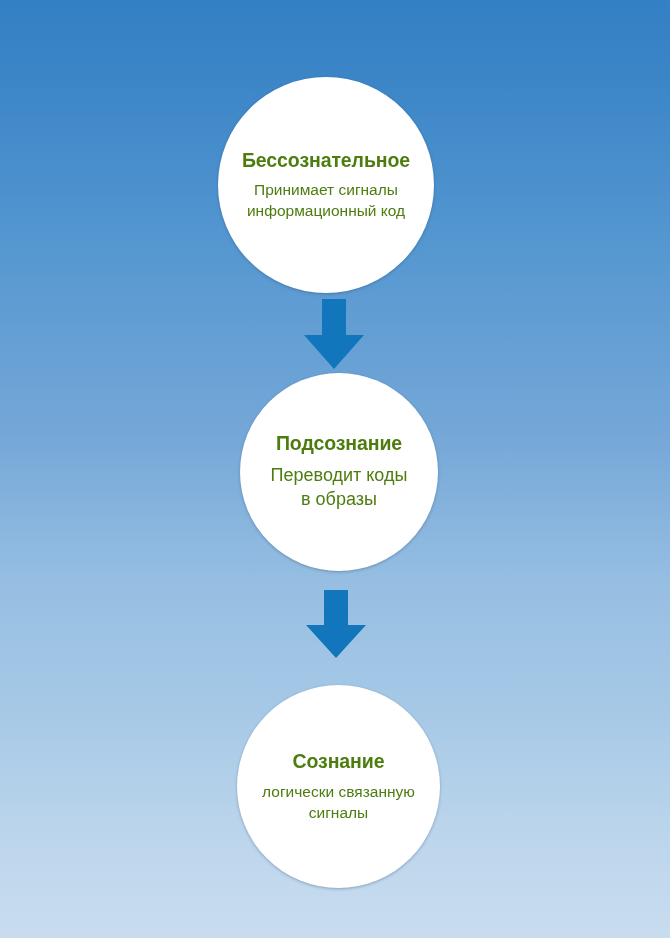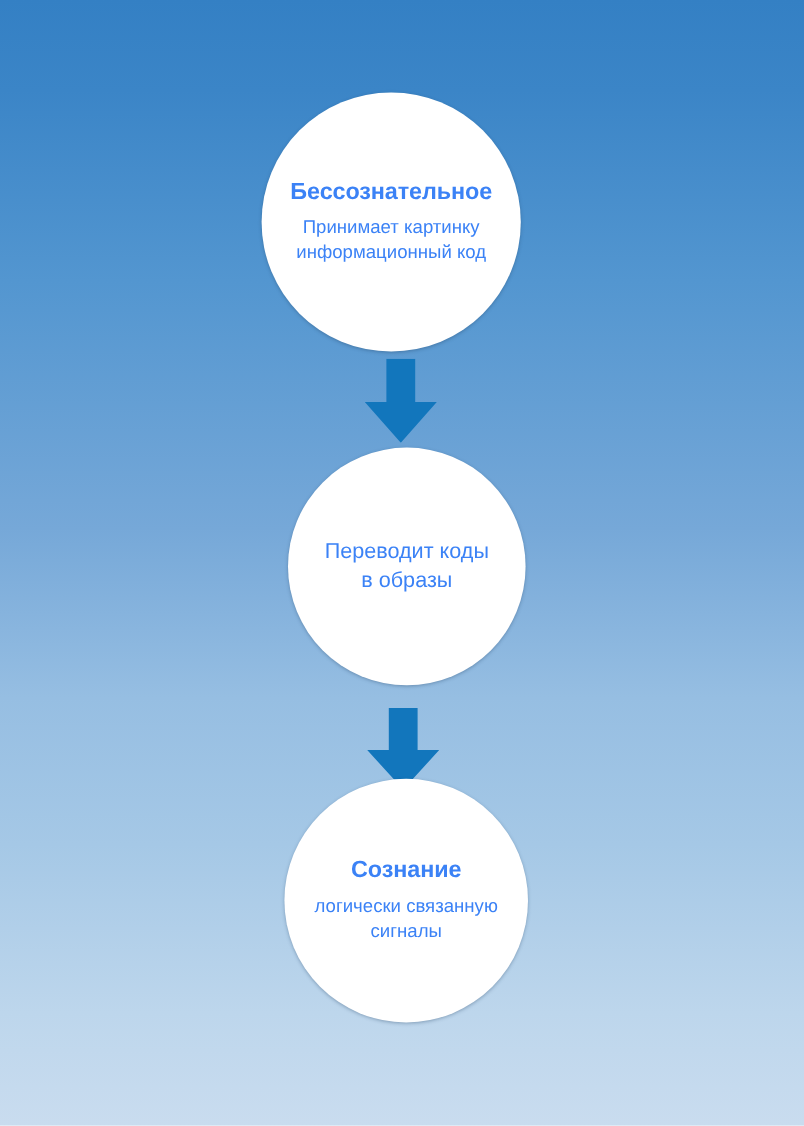--- a/index.html
+++ b/index.html
@@ -34,21 +34,21 @@
     position: absolute;
     border-radius: 50%;
     background: #ffffff;
     box-shadow: 0 1px 3px rgba(30, 60, 95, 0.35);
     display: flex;
     flex-direction: column;
     align-items: center;
     justify-content: center;
     box-sizing: border-box;
     text-align: center;
-    color: #3b82f6;
+    color: #4d7c0f;
   }
 
   .node-title {
     font-weight: bold;
     font-size: 19px;
     line-height: 1.2;
     letter-spacing: -0.1px;
     margin-bottom: 8px;
     white-space: nowrap;
   }
@@ -77,21 +77,21 @@
     top: 373px;
     width: 198px;
     height: 198px;
   }
   #node-subconscious .node-title { font-size: 19.5px; margin-bottom: 9px; }
   #node-subconscious .node-desc  { font-size: 18px; width: 170px; }
 
   
   #node-conscious {
     left: 237px;
-    top: 649px;
+    top: 685px;
     width: 203px;
     height: 203px;
   }
   #node-conscious .node-title { font-size: 19.5px; margin-bottom: 9px; }
   #node-conscious .node-desc  { font-size: 15.5px; width: 180px; }
 
   
   .arrow {
     position: absolute;
     width: 68px;
@@ -109,32 +109,33 @@
   .arrow svg { display: block; width: 100%; height: 100%; }
 </style>
 </head>
 <body>
 
 <div id="diagram">
 
   <div class="node" id="node-unconscious">
     <div class="node-title">Бессознательное</div>
     <div class="node-desc">
-      <div>Принимает картинку</div>
+      <div>Принимает сигналы</div>
       <div>информационный код</div>
     </div>
   </div>
 
   <div class="arrow" id="arrow-1">
     <svg viewBox="0 0 68 70" preserveAspectRatio="none" aria-hidden="true">
       <polygon points="22,0 46,0 46,36 64,36 34,70 4,36 22,36" fill="#1276bc"></polygon>
     </svg>
   </div>
 
   <div class="node" id="node-subconscious">
+    <div class="node-title">Подсознание</div>
     <div class="node-desc">
       <div>Переводит коды</div>
       <div>в образы</div>
     </div>
   </div>
 
   <div class="arrow" id="arrow-2">
     <svg viewBox="0 0 68 68" preserveAspectRatio="none" aria-hidden="true">
       <polygon points="22,0 46,0 46,35 64,35 34,68 4,35 22,35" fill="#1276bc"></polygon>
     </svg>

